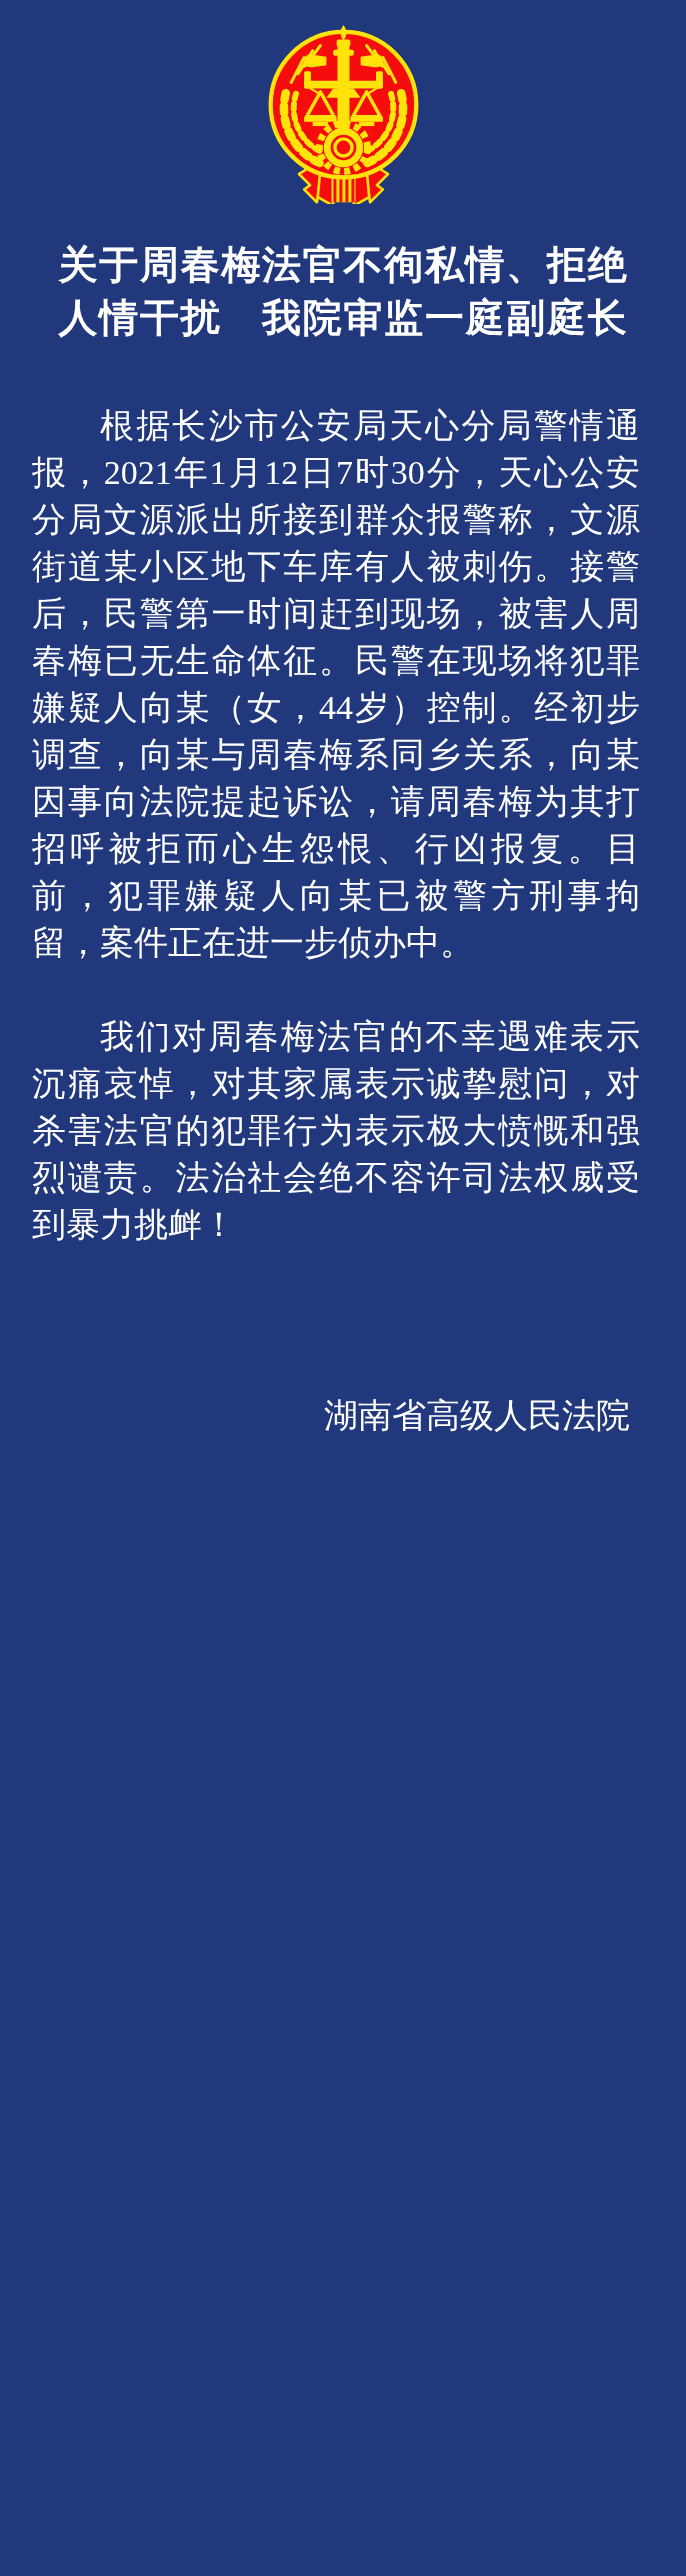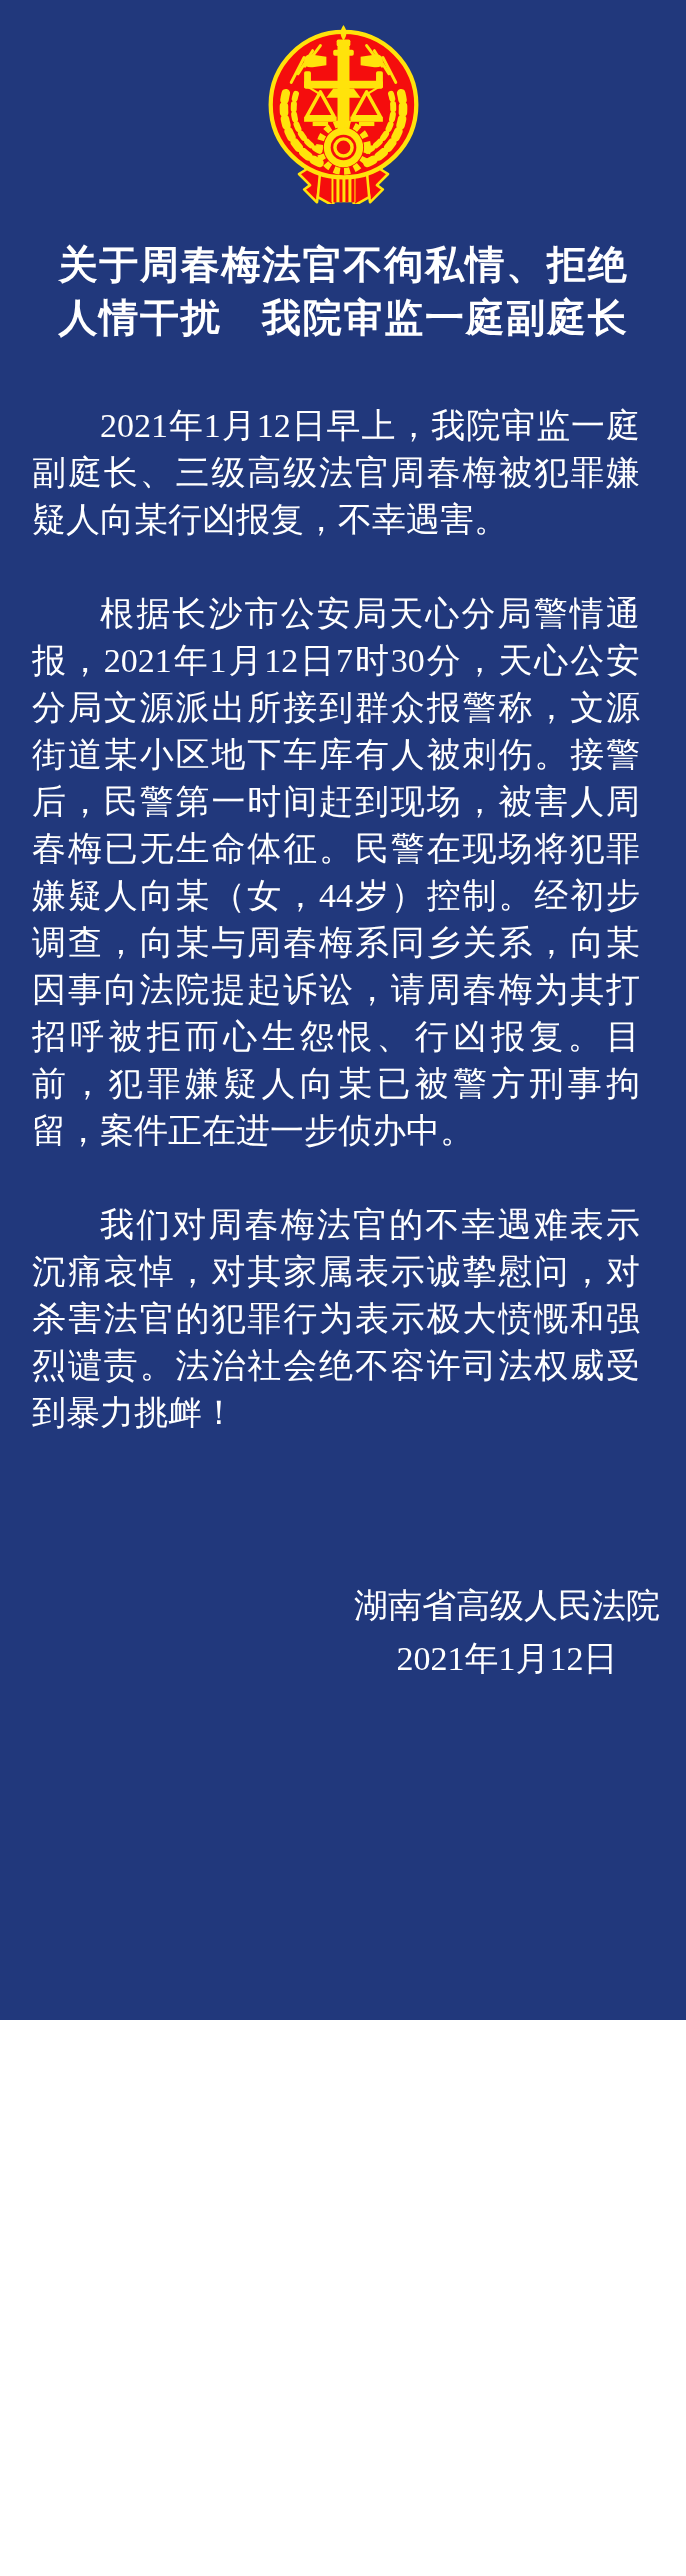--- a/index.html
+++ b/index.html
@@ -1,19 +1,19 @@
 <!DOCTYPE html>
 <html lang="zh" style="--bg: #21387C; --fg: #FFFFFF; --em-red: #F50D0D; --em-yellow: #FFE30B;font-size:13.7px"><head>
 <meta charset="utf-8">
 <style>
   html, body { margin: 0; padding: 0; }
   .page {
     position: relative;
     width: 687px;
-    height: 2020px;
+    height: 2576px;
     background: var(--bg, #21387C);
     color: var(--fg, #FFFFFF);
     font-family: "Liberation Serif", serif;
     overflow: hidden;
   }
   .emblem {
     width: 151px;
     height: 185px;
     margin: 19px auto 0;
   }
@@ -33,24 +33,25 @@
     line-height: 47px;
     text-align: justify;
   }
   .body-text p {
     margin: 0 0 47px 0;
     text-indent: 2em;
   }
   .body-text p:last-child { margin-bottom: 0; margin-top: 20px; }
   .signature {
     margin-top: 153px;
-    padding-right: 27px;
+    padding-right: 57px;
     text-align: right;
     font-size: 34px;
     line-height: 34px;
+    font-family: Liberation Mono, monospace;
   }
   .sig-inner { display: inline-block; text-align: center; }
   .sig-date { margin-top: 19px; }
 </style>
 </head>
 <body>
 
 <div class="page">
 
   <div class="emblem">
@@ -119,26 +120,24 @@
       <circle cx="88" cy="150" r="10" fill="none" stroke="var(--em-yellow,#FFE30B)" stroke-width="4"></circle>
     </svg>
   </div>
 
   <h1 class="title">
     <div>关于周春梅法官不徇私情、拒绝</div>
     <div>人情干扰　我院审监一庭副庭长</div>
   </h1>
 
   <div class="body-text">
-    <p>2021年1月12日早上，我院审监一庭副庭长、三级高级法官周春梅被犯罪嫌疑人向某行凶报复，不幸遇害。</p>
     <p>根据长沙市公安局天心分局警情通报，2021年1月12日7时30分，天心公安分局文源派出所接到群众报警称，文源街道某小区地下车库有人被刺伤。接警后，民警第一时间赶到现场，被害人周春梅已无生命体征。民警在现场将犯罪嫌疑人向某（女，44岁）控制。经初步调查，向某与周春梅系同乡关系，向某因事向法院提起诉讼，请周春梅为其打招呼被拒而心生怨恨、行凶报复。目前，犯罪嫌疑人向某已被警方刑事拘留，案件正在进一步侦办中。</p>
     <p>我们对周春梅法官的不幸遇难表示沉痛哀悼，对其家属表示诚挚慰问，对杀害法官的犯罪行为表示极大愤慨和强烈谴责。法治社会绝不容许司法权威受到暴力挑衅！</p>
   </div>
 
   <div class="signature">
     <div class="sig-inner">
       <div>湖南省高级人民法院</div>
-      <div class="sig-date">2021年1月12日</div>
     </div>
   </div>
 
 </div>
 
 
 </body></html>

